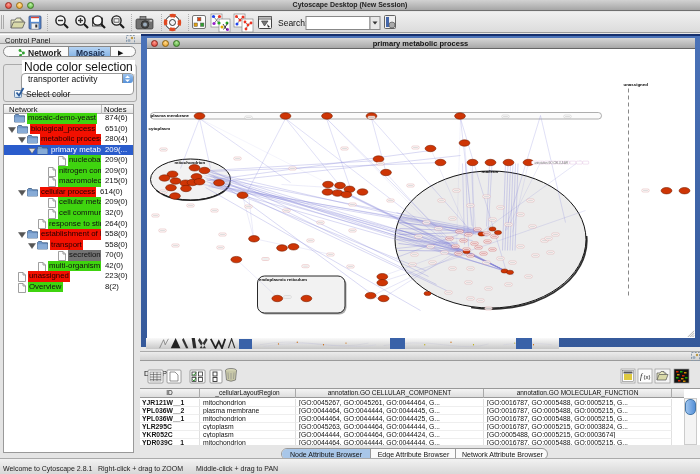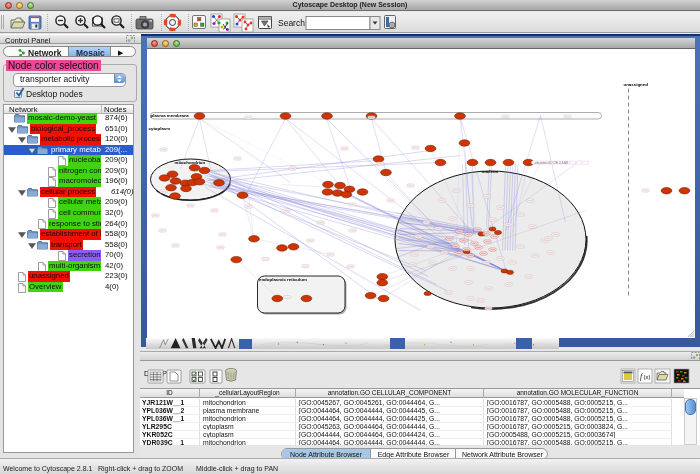--- a/index.html
+++ b/index.html
@@ -147,34 +147,34 @@
       <circle cx="5.5" cy="4" r="1.4" fill="#33aa33"></circle>
       <circle cx="2.5" cy="6.5" r="1.4" fill="#33aa33"></circle>
       <path d="M2 1.5 L5.5 4 L2.5 6.5" stroke="#228822" stroke-width="0.7" fill="none"></path>
     </svg>
   <div class="abs" style="left:24px;top:1px;font-size:8.5px;font-weight:bold;color:#222;">Network</div>
   <div class="abs" style="left:72px;top:1px;font-size:8.5px;font-weight:bold;color:#1a2a4a;">Mosaic</div>
   <div class="abs" style="left:114px;top:1.5px;font-size:7px;color:#111;">▶</div>
 </div>
 
 <div class="abs" style="left:3px;top:64px;width:134px;height:38px;border:1px solid #aaa;border-radius:3px;"></div>
-<div class="abs" style="left:6px;top:59.5px;background:#ec4899;padding:0 2px;font-size:10px;color:#111;">Node color selection</div>
-<div class="abs" style="left:13px;top:73px;width:113px;height:14px;background:#fff;border:1px solid #999;border-radius:4px;">
+<div class="abs" style="left:22px;top:59.5px;background:#ffffff;padding:0 2px;font-size:12px;color:#111;">Node color selection</div>
+<div class="abs" style="left:21px;top:73px;width:113px;height:22px;background:#fff;border:1px solid #999;border-radius:4px;">
   <div class="abs" style="left:6px;top:0px;font-size:8.5px;color:#111;">transporter activity</div>
   <div class="abs" style="right:0px;top:0;width:11px;height:8.5px;background:linear-gradient(#9ec4ee,#5590d8);border-radius:0 3px 3px 0;border-left:1px solid #888;"></div>
   <svg class="abs" style="right:1px;top:0.5px;" width="9" height="8">
       <path d="M4.5 0.5 L7 3 L2 3 Z" fill="#fff"></path>
       <path d="M4.5 7 L7 4.5 L2 4.5 Z" fill="#fff"></path>
     </svg>
 </div>
 <div class="abs" style="left:14px;top:90px;width:8px;height:8px;background:linear-gradient(#fdfdfd,#cfe2f4);border:1px solid #6a8ab0;border-radius:1.5px;"></div>
 <svg class="abs" style="left:14.5px;top:87px;" width="10" height="11">
     <path d="M1.5 5.5 L4 8.5 L8.5 1" stroke="#2a5a9a" stroke-width="1.8" fill="none"></path>
   </svg>
-<div class="abs" style="left:26px;top:89px;font-size:8.5px;color:#111;">Desktop nodes</div>
+<div class="abs" style="left:26px;top:89px;font-size:8.5px;color:#111;">Select color</div>
 
 <div class="abs" style="left:3px;top:104px;width:131px;height:349px;background:#fff;border:1px solid #999;">
  <div class="abs" style="left:0;top:0;width:129px;height:9px;background:linear-gradient(#fdfdfd,#e2e2e2);border-bottom:1px solid #aaa;">
    <div class="abs" style="left:5px;top:0px;font-size:7.8px;color:#111;">Network</div>
    <div class="abs" style="left:100px;top:0px;font-size:7.8px;color:#111;">Nodes</div>
    <div class="abs" style="left:97px;top:0;width:1px;height:9px;background:#bbb;"></div>
  </div>
 </div>
 <div class="abs" style="left:4px;top:113px;width:129px;height:340px;overflow:hidden;font-size:7.8px;">
     <svg class="abs" style="left:10px;top:1.2px;" width="11" height="9">
@@ -193,21 +193,21 @@
     <div class="abs" style="left:26px;top:10.6px;height:10.5px;max-width:71px;background:#f21000;color:#200;line-height:10.5px;padding:0 1px;white-space:nowrap;overflow:hidden;">biological_process</div>
     <div class="abs" style="left:101px;top:10.6px;height:10.5px;color:#111;line-height:10.5px;white-space:nowrap;">651(0)</div>
     <svg class="abs" style="left:14px;top:24.1px;" width="8" height="6">
       <path d="M0.5 0.5 L7.5 0.5 L4 5.5 Z" fill="#555" stroke="#555" stroke-width="0.5"></path>
     </svg>
     <svg class="abs" style="left:23px;top:22.3px;" width="11" height="9">
       <path d="M0.5 2.5 L0.5 8 L10.5 8 L10.5 1.8 L5.5 1.8 L4.5 0.5 L1.5 0.5 L0.5 1.5 Z" fill="#6e96c8" stroke="#3a5a80" stroke-width="0.8"></path>
       <rect x="0.5" y="3.2" width="10" height="4.8" fill="#87abd6"></rect>
     </svg>
     <div class="abs" style="left:36px;top:21.1px;height:10.5px;max-width:61px;background:#f21000;color:#200;line-height:10.5px;padding:0 1px;white-space:nowrap;overflow:hidden;">metabolic process</div>
-    <div class="abs" style="left:101px;top:21.1px;height:10.5px;color:#111;line-height:10.5px;white-space:nowrap;">120(0)</div>
+    <div class="abs" style="left:101px;top:21.1px;height:10.5px;color:#111;line-height:10.5px;white-space:nowrap;">280(4)</div>
     <div class="abs" style="left:0;top:31.7px;width:129px;height:10.5px;background:#2a5ccc;"></div>
     <svg class="abs" style="left:24px;top:34.7px;" width="8" height="6">
       <path d="M0.5 0.5 L7.5 0.5 L4 5.5 Z" fill="#ddd" stroke="#555" stroke-width="0.5"></path>
     </svg>
     <svg class="abs" style="left:33px;top:32.9px;" width="11" height="9">
       <path d="M0.5 2.5 L0.5 8 L10.5 8 L10.5 1.8 L5.5 1.8 L4.5 0.5 L1.5 0.5 L0.5 1.5 Z" fill="#6e96c8" stroke="#3a5a80" stroke-width="0.8"></path>
       <rect x="0.5" y="3.2" width="10" height="4.8" fill="#87abd6"></rect>
     </svg>
     <div class="abs" style="left:46px;top:31.7px;height:10.5px;max-width:51px;color:#fff;line-height:10.5px;padding:0 1px;white-space:nowrap;overflow:hidden;">primary metabo</div>
     <div class="abs" style="left:101px;top:31.7px;height:10.5px;color:#fff;line-height:10.5px;white-space:nowrap;">209(...</div>
@@ -221,30 +221,30 @@
       <path d="M0.5 0.5 L5 0.5 L7.5 3 L7.5 9.5 L0.5 9.5 Z" fill="#fdfdfd" stroke="#888" stroke-width="0.8"></path>
       <path d="M5 0.5 L5 3 L7.5 3" fill="none" stroke="#888" stroke-width="0.8"></path>
     </svg>
     <div class="abs" style="left:54px;top:52.8px;height:10.5px;max-width:43px;background:#3fd40f;color:#111;line-height:10.5px;padding:0 1px;white-space:nowrap;overflow:hidden;">nitrogen compo</div>
     <div class="abs" style="left:101px;top:52.8px;height:10.5px;color:#111;line-height:10.5px;white-space:nowrap;">209(0)</div>
     <svg class="abs" style="left:44px;top:64.1px;" width="8" height="10">
       <path d="M0.5 0.5 L5 0.5 L7.5 3 L7.5 9.5 L0.5 9.5 Z" fill="#fdfdfd" stroke="#888" stroke-width="0.8"></path>
       <path d="M5 0.5 L5 3 L7.5 3" fill="none" stroke="#888" stroke-width="0.8"></path>
     </svg>
     <div class="abs" style="left:54px;top:63.3px;height:10.5px;max-width:43px;background:#3fd40f;color:#111;line-height:10.5px;padding:0 1px;white-space:nowrap;overflow:hidden;">macromolecule</div>
-    <div class="abs" style="left:101px;top:63.3px;height:10.5px;color:#111;line-height:10.5px;white-space:nowrap;">196(0)</div>
+    <div class="abs" style="left:101px;top:63.3px;height:10.5px;color:#111;line-height:10.5px;white-space:nowrap;">215(0)</div>
     <svg class="abs" style="left:14px;top:76.9px;" width="8" height="6">
       <path d="M0.5 0.5 L7.5 0.5 L4 5.5 Z" fill="#555" stroke="#555" stroke-width="0.5"></path>
     </svg>
     <svg class="abs" style="left:23px;top:75.1px;" width="11" height="9">
       <path d="M0.5 2.5 L0.5 8 L10.5 8 L10.5 1.8 L5.5 1.8 L4.5 0.5 L1.5 0.5 L0.5 1.5 Z" fill="#6e96c8" stroke="#3a5a80" stroke-width="0.8"></path>
       <rect x="0.5" y="3.2" width="10" height="4.8" fill="#87abd6"></rect>
     </svg>
     <div class="abs" style="left:36px;top:73.9px;height:10.5px;max-width:61px;background:#f21000;color:#200;line-height:10.5px;padding:0 1px;white-space:nowrap;overflow:hidden;">cellular process</div>
-    <div class="abs" style="left:107px;top:73.9px;height:10.5px;color:#111;line-height:10.5px;white-space:nowrap;font-style:italic;">614(0)</div>
+    <div class="abs" style="left:96px;top:73.9px;height:10.5px;color:#111;line-height:10.5px;white-space:nowrap;">614(0)</div>
     <svg class="abs" style="left:44px;top:85.2px;" width="8" height="10">
       <path d="M0.5 0.5 L5 0.5 L7.5 3 L7.5 9.5 L0.5 9.5 Z" fill="#fdfdfd" stroke="#888" stroke-width="0.8"></path>
       <path d="M5 0.5 L5 3 L7.5 3" fill="none" stroke="#888" stroke-width="0.8"></path>
     </svg>
     <div class="abs" style="left:54px;top:84.4px;height:10.5px;max-width:43px;background:#3fd40f;color:#111;line-height:10.5px;padding:0 1px;white-space:nowrap;overflow:hidden;">cellular metabo</div>
     <div class="abs" style="left:101px;top:84.4px;height:10.5px;color:#111;line-height:10.5px;white-space:nowrap;">209(0)</div>
     <svg class="abs" style="left:44px;top:95.8px;" width="8" height="10">
       <path d="M0.5 0.5 L5 0.5 L7.5 3 L7.5 9.5 L0.5 9.5 Z" fill="#fdfdfd" stroke="#888" stroke-width="0.8"></path>
       <path d="M5 0.5 L5 3 L7.5 3" fill="none" stroke="#888" stroke-width="0.8"></path>
     </svg>
@@ -271,46 +271,47 @@
     <svg class="abs" style="left:33px;top:127.8px;" width="11" height="9">
       <path d="M0.5 2.5 L0.5 8 L10.5 8 L10.5 1.8 L5.5 1.8 L4.5 0.5 L1.5 0.5 L0.5 1.5 Z" fill="#6e96c8" stroke="#3a5a80" stroke-width="0.8"></path>
       <rect x="0.5" y="3.2" width="10" height="4.8" fill="#87abd6"></rect>
     </svg>
     <div class="abs" style="left:46px;top:126.6px;height:10.5px;max-width:51px;background:#f21000;color:#200;line-height:10.5px;padding:0 1px;white-space:nowrap;overflow:hidden;">transport</div>
     <div class="abs" style="left:101px;top:126.6px;height:10.5px;color:#111;line-height:10.5px;white-space:nowrap;">558(0)</div>
     <svg class="abs" style="left:54px;top:138.0px;" width="8" height="10">
       <path d="M0.5 0.5 L5 0.5 L7.5 3 L7.5 9.5 L0.5 9.5 Z" fill="#fdfdfd" stroke="#888" stroke-width="0.8"></path>
       <path d="M5 0.5 L5 3 L7.5 3" fill="none" stroke="#888" stroke-width="0.8"></path>
     </svg>
-    <div class="abs" style="left:64px;top:137.2px;height:10.5px;max-width:33px;background:#8b5cf6;color:#111;line-height:10.5px;padding:0 1px;white-space:nowrap;overflow:hidden;">secretion</div>
+    <div class="abs" style="left:64px;top:137.2px;height:10.5px;max-width:33px;background:#737373;color:#111;line-height:10.5px;padding:0 1px;white-space:nowrap;overflow:hidden;">secretion</div>
     <div class="abs" style="left:101px;top:137.2px;height:10.5px;color:#111;line-height:10.5px;white-space:nowrap;">70(0)</div>
     <svg class="abs" style="left:34px;top:148.5px;" width="8" height="10">
       <path d="M0.5 0.5 L5 0.5 L7.5 3 L7.5 9.5 L0.5 9.5 Z" fill="#fdfdfd" stroke="#888" stroke-width="0.8"></path>
       <path d="M5 0.5 L5 3 L7.5 3" fill="none" stroke="#888" stroke-width="0.8"></path>
     </svg>
     <div class="abs" style="left:44px;top:147.7px;height:10.5px;max-width:53px;background:#3fd40f;color:#111;line-height:10.5px;padding:0 1px;white-space:nowrap;overflow:hidden;">multi-organism pro</div>
     <div class="abs" style="left:101px;top:147.7px;height:10.5px;color:#111;line-height:10.5px;white-space:nowrap;">42(0)</div>
     <svg class="abs" style="left:14px;top:159.1px;" width="8" height="10">
       <path d="M0.5 0.5 L5 0.5 L7.5 3 L7.5 9.5 L0.5 9.5 Z" fill="#fdfdfd" stroke="#888" stroke-width="0.8"></path>
       <path d="M5 0.5 L5 3 L7.5 3" fill="none" stroke="#888" stroke-width="0.8"></path>
     </svg>
     <div class="abs" style="left:24px;top:158.2px;height:10.5px;max-width:73px;background:#f21000;color:#200;line-height:10.5px;padding:0 1px;white-space:nowrap;overflow:hidden;">unassigned</div>
     <div class="abs" style="left:101px;top:158.2px;height:10.5px;color:#111;line-height:10.5px;white-space:nowrap;">223(0)</div>
     <svg class="abs" style="left:14px;top:169.6px;" width="8" height="10">
       <path d="M0.5 0.5 L5 0.5 L7.5 3 L7.5 9.5 L0.5 9.5 Z" fill="#fdfdfd" stroke="#888" stroke-width="0.8"></path>
       <path d="M5 0.5 L5 3 L7.5 3" fill="none" stroke="#888" stroke-width="0.8"></path>
     </svg>
     <div class="abs" style="left:24px;top:168.8px;height:10.5px;max-width:73px;background:#3fd40f;color:#111;line-height:10.5px;padding:0 1px;white-space:nowrap;overflow:hidden;">Overview</div>
-    <div class="abs" style="left:101px;top:168.8px;height:10.5px;color:#111;line-height:10.5px;white-space:nowrap;">4(0)</div>
+    <div class="abs" style="left:101px;top:168.8px;height:10.5px;color:#111;line-height:10.5px;white-space:nowrap;">8(2)</div>
   </div>
 <div class="abs" style="left:141px;top:34px;width:559px;height:313px;background:linear-gradient(#4a72b8,#35599a);border-top:2px solid #16306e;"></div>
 <div class="abs" style="left:146.5px;top:38px;width:548px;height:10.5px;background:linear-gradient(#d6d6d6,#a8a8a8);border-bottom:1px solid #666;">
  <div class="abs" style="left:4px;top:1.5px;width:7px;height:7px;border-radius:50%;background:radial-gradient(circle at 50% 30%,#ff9a8e,#d83a2e);border:0.5px solid #8a241c;"></div>
  <div class="abs" style="left:15px;top:1.5px;width:7px;height:7px;border-radius:50%;background:radial-gradient(circle at 50% 30%,#ffd98a,#e89c22);border:0.5px solid #8a6210;"></div>
  <div class="abs" style="left:26px;top:1.5px;width:7px;height:7px;border-radius:50%;background:radial-gradient(circle at 50% 30%,#b2e898,#52aa3a);border:0.5px solid #357020;"></div>
+ <div class="abs" style="left:0;top:1px;width:548px;text-align:center;font-size:7.5px;font-weight:bold;color:#111;">primary metabolic process</div>
 </div>
 <svg class="abs" style="left:146.5px;top:48.5px;background:#fff;" width="548" height="289.5" viewBox="146.5 48.5 548 289.5">
     <rect x="150" y="112" width="451" height="6.5" rx="3.2" fill="#fbfbfb" stroke="#999" stroke-width="0.8"></rect>
     <ellipse cx="190" cy="179" rx="40" ry="20.5" fill="#f2f2f2" stroke="#111" stroke-width="1"></ellipse>
     <path d="M 229.4 182.6 A 40 20.5 0 0 1 155.4 189.3" fill="none" stroke="#1a1a1a" stroke-width="1.3" transform="translate(0.3,0.4)" opacity="0.9"></path>
     <path d="M 585.5 235 A 95.5 68.5 0 0 1 470 306.5" fill="none" stroke="#1a1a1a" stroke-width="1.7" transform="translate(0.6,0.5)" opacity="0.9"></path>
     <ellipse cx="490" cy="239" rx="95.5" ry="68.5" fill="#ececec" stroke="#111" stroke-width="1"></ellipse>
     <rect x="258.5" y="277" width="87.5" height="37" rx="7" fill="#888" opacity="0.7"></rect>
     <rect x="257" y="275.5" width="87.5" height="37" rx="7" fill="#f2f2f2" stroke="#111" stroke-width="0.9"></rect>
     <line x1="628" y1="88" x2="628" y2="296" stroke="#888" stroke-width="1" stroke-dasharray="4 3"></line>

